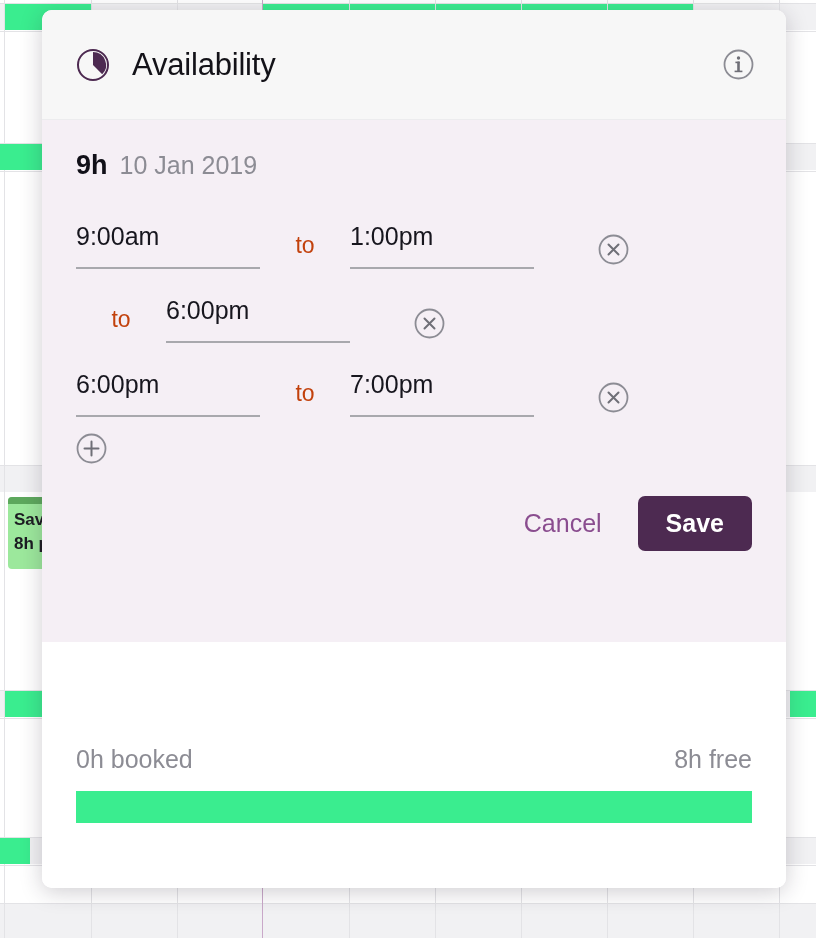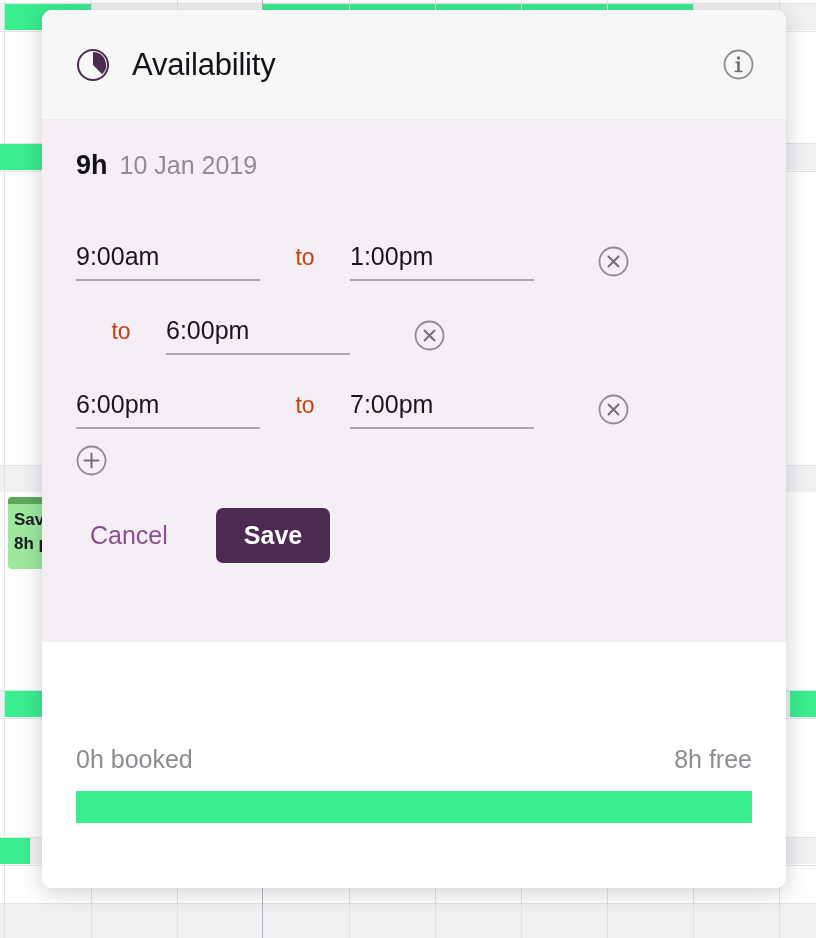--- a/index.html
+++ b/index.html
@@ -153,41 +153,41 @@
     padding: 30px 34px 0 34px;
     box-sizing: border-box;
     height: 522px;
     min-height: 522px;
   }
 
   #date-summary {
     display: flex;
     align-items: baseline;
     gap: 12px;
-    margin-bottom: 26px;
+    margin-bottom: 14px;
   }
   #total-hours {
     font-size: 27px;
     font-weight: 700;
     color: #111018;
   }
   #date-label {
     font-size: 25px;
     color: #8c8c94;
   }
 
   .time-row {
     display: flex;
     align-items: flex-end;
     height: 74px;
   }
   .time-field {
     width: 184px;
     border-bottom: 2px solid #a8a8ad;
-    padding-bottom: 8px;
+    padding-bottom: 16px;
   }
   .time-field input {
     border: none;
     outline: none;
     background: transparent;
     font-family: "Liberation Sans", sans-serif;
     font-size: 25px;
     color: #17161e;
     width: 100%;
     padding: 0;
@@ -212,24 +212,23 @@
     margin-top: 16px;
   }
   .add-btn {
     width: 31px;
     height: 31px;
     cursor: pointer;
   }
 
   #modal-actions {
     display: flex;
-    justify-content: flex-start;
+    justify-content: flex-end;
     align-items: center;
     margin-top: 28px;
-    gap: 12px;
   }
   #cancel-button {
     background: none;
     border: none;
     font-family: "Liberation Sans", sans-serif;
     font-size: 25px;
     color: #8a4d8f;
     cursor: pointer;
     padding: 8px 14px;
     margin-right: 22px;

